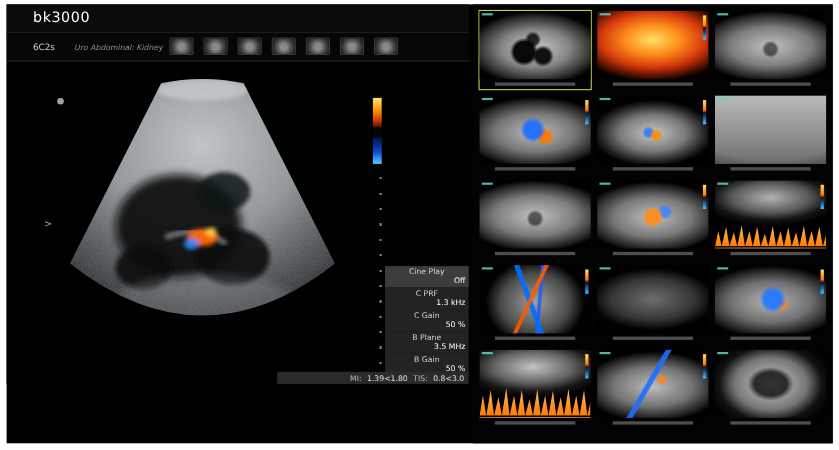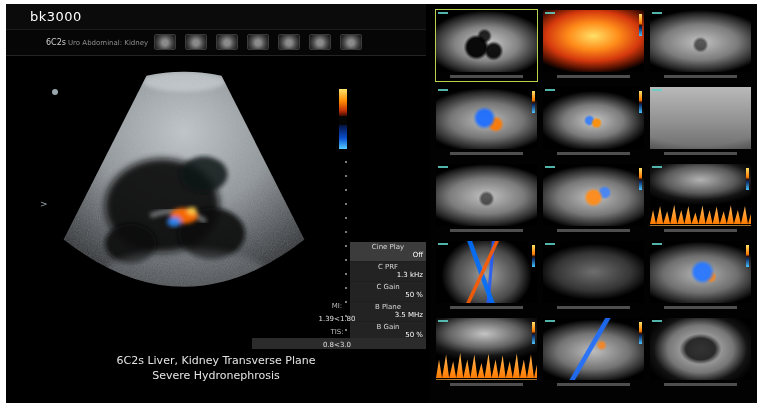--- a/index.html
+++ b/index.html
@@ -5,22 +5,22 @@
   * { box-sizing: border-box; margin: 0; padding: 0; }
   body { font-family: "DejaVu Sans", sans-serif; background: #fff; }
   .page { position: relative; width: 763px; height: 409px; background: #fff; overflow: hidden; }
   .screen { position: absolute; left: 6px; top: 4px; right: 6px; bottom: 6px; background: #000; }
 
   
   .left { position: absolute; left: 0; top: 0; width: 420px; height: 100%; }
   .titlebar { position: absolute; left: 0; top: 0; width: 420px; height: 26px; background: #0b0b0b; border-bottom: 1px solid #1d1d1d; }
   .titlebar .brand { position: absolute; left: 24px; top: 5px; color: #fff; font-size: 13px; font-weight: normal; letter-spacing: .5px; }
   .subbar { position: absolute; left: 0; top: 26px; width: 420px; height: 26px; background: #060606; border-bottom: 1px solid #242424; }
-  .subbar .xdcr { position: absolute; left: 40px; top: 8px; color: #cfcfcf; font-size: 8px; }
-  .subbar .preset { position: absolute; left: 62px; top: 9px; color: #8f8f8f; font-size: 7px; }
+  .subbar .xdcr { position: absolute; left: 24px; top: 8px; color: #cfcfcf; font-size: 8px; }
+  .subbar .preset { position: absolute; left: 62px; top: 9px; color: #8f8f8f; font-size: 7px; font-style: italic; }
   .minithumbs { position: absolute; left: 148px; top: 4px; display: flex; gap: 9px; }
   .minithumb { width: 22px; height: 16px; border-radius: 2px; border: 1px solid #3a3a3a;
     background: radial-gradient(circle at 50% 55%, #8a8a8a 0 22%, #4a4a4a 55%, #191919 90%); cursor: pointer; }
 
   .scanarea { position: absolute; left: 0; top: 53px; width: 420px; height: 292px; background: #000; }
   .scan-svg { position: absolute; left: 30px; top: 8px; width: 296px; height: 268px; }
   .probe-dot { position: absolute; left: 46px; top: 32px; width: 6px; height: 6px; border-radius: 50%; background: #9aa6ae; }
   .orient { position: absolute; left: 34px; top: 142px; color: #9aa6ae; font-size: 9px; }
 
   .colorbar { position: absolute; left: 333px; top: 32px; width: 8px; }
@@ -31,21 +31,21 @@
     background: repeating-linear-gradient(180deg, #7d7d7d 0 2px, transparent 2px 14px); }
 
   .ctlpanel { position: absolute; left: 344px; top: 185px; width: 76px; background: rgba(38,38,38,.92); }
   .ctl { padding: 1px 3px 2px 3px; border-bottom: 1px solid #1f1f1f; cursor: pointer; }
   .ctl:first-child { background: #3c3c3c; }
   .ctl-label { color: #d6d6d6; font-size: 7px; line-height: 8px; text-align: center; }
   .ctl-value { color: #fff; font-size: 7px; line-height: 8px; text-align: right; }
 
   .statusbar { position: absolute; left: 246px; top: 281px; width: 174px; height: 11px; background: #2b2b2b;
     display: flex; align-items: center; justify-content: flex-end; gap: 5px; padding-right: 4px;
-    color: #e0e0e0; font-size: 7px; flex-direction: column; }
+    color: #e0e0e0; font-size: 7px; }
   .statusbar .lab { color: #bdbdbd; }
 
   .caption { position: absolute; left: 0; top: 296px; width: 420px; text-align: center; color: #e4e4e4;
     font-size: 11px; line-height: 15px; }
 
   
   .gallery { position: absolute; left: 424px; top: 0; right: 0; bottom: 0; background: #020202; padding: 6px; }
   .grid { display: grid; grid-template-columns: repeat(3, 1fr); gap: 6px; }
   .thumb { display: flex; flex-direction: column; cursor: pointer; }
   .thumb[data-selected="true"] { outline: 1px solid #b9d34a; }
@@ -210,24 +210,20 @@
           </div>
         </div>
 
         <div class="statusbar">
           <span class="lab">MI:</span>
           <span>1.39&lt;1.80</span>
           <span class="lab">TIS:</span>
           <span>0.8&lt;3.0</span>
         </div>
 
-        <div class="caption">
-          <div>6C2s Liver, Kidney Transverse Plane</div>
-          <div>Severe Hydronephrosis</div>
-        </div>
       </div>
     </div>
 
     <div class="gallery">
       <div class="grid">
           <div class="thumb" data-kind="kidney" data-selected="true">
             <div class="ti"></div>
             <div class="cap">
               <span class="capline"></span>
             </div>

